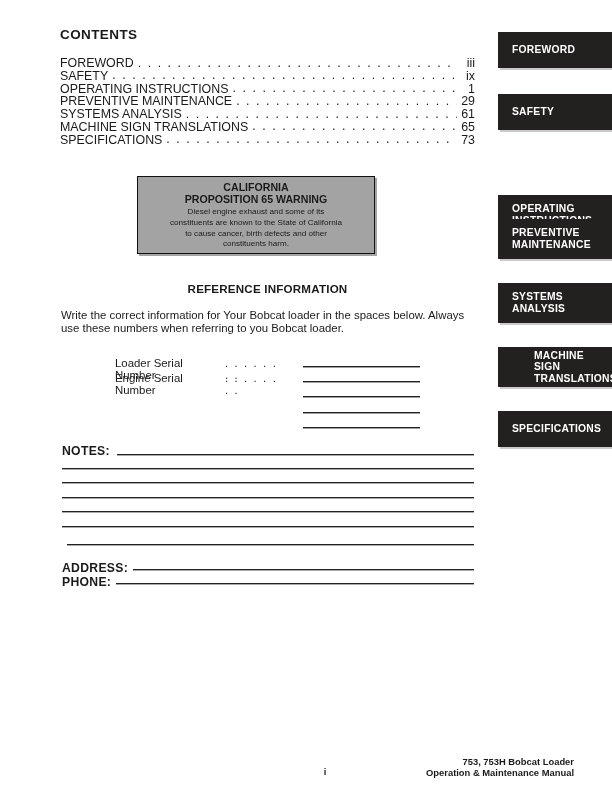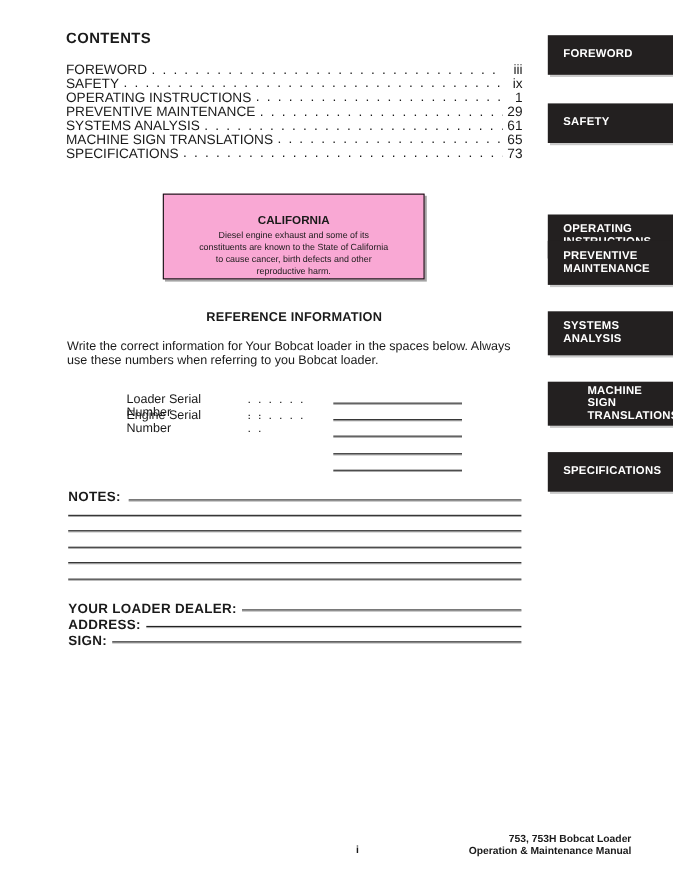--- a/index.html
+++ b/index.html
@@ -62,25 +62,24 @@
 
   
   #warning-box {
     position: absolute;
     left: 137px;
     top: 176px;
     width: 238px;
     height: 78px;
     border: 1.2px solid #111;
     box-shadow: 2px 2px 0 0 rgba(90,90,90,0.55);
-    background: #f9a8d4;
+    background: #a3a3a3;
     box-sizing: border-box;
     text-align: center;
-    padding-top: 19px;
-    margin-left: 11px;
+    padding-top: 5px;
   }
   .warn-title {
     font-size: 10.6px;
     font-weight: bold;
     line-height: 11.6px;
   }
   .warn-body {
     font-size: 8.1px;
     line-height: 9.4px;
     padding: 1.5px 9px 0 9px;
@@ -259,24 +258,25 @@
     </div>
     <div class="toc-row">
       <span class="toc-label">SPECIFICATIONS</span>
       <span class="toc-dots">. . . . . . . . . . . . . . . . . . . . . . . . . . . . . . . . . . . . . . . . . . . . . . . . . . . . . . . . . . . . . . . . . . . . . . . . . . . . . . . . . . . . . . .</span>
       <span class="toc-page">73</span>
     </div>
   </div>
 
 <div id="warning-box">
   <div class="warn-title">CALIFORNIA</div>
+  <div class="warn-title">PROPOSITION 65 WARNING</div>
   <div class="warn-body">Diesel engine exhaust and some of its</div>
   <div class="warn-body">constituents are known to the State of California</div>
   <div class="warn-body">to cause cancer, birth defects and other</div>
-  <div class="warn-body">reproductive harm.</div>
+  <div class="warn-body">constituents harm.</div>
 </div>
 
 <div id="ref-heading">REFERENCE INFORMATION</div>
 <div id="ref-body">Write the correct information for Your Bobcat loader in the spaces below. Always use these numbers when referring to you Bobcat loader.</div>
 
 <div id="serials">
     <div class="serial-row">
       <span class="serial-label">Loader Serial Number</span>
       <span class="serial-dots">. . . . . . . .</span>
     </div>
@@ -296,29 +296,28 @@
     <div class="rule" style="left: 117px; width: 357px; top: 454px;"></div>
     <div class="rule" style="left: 62px; width: 412px; top: 468px;"></div>
     <div class="rule" style="left: 62px; width: 412px; top: 482.4px;"></div>
     <div class="rule" style="left: 62px; width: 412px; top: 496.8px;"></div>
     <div class="rule" style="left: 62px; width: 412px; top: 511.2px;"></div>
     <div class="rule" style="left: 62px; width: 412px; top: 525.6px;"></div>
   </div>
 
 <div id="dealer">
     <div class="dealer-row" style="top: 546px;">
-      <span class="dealer-label">YOUR LOADER DEALER:</span>
       <span class="dealer-line"></span>
     </div>
     <div class="dealer-row" style="top: 560.5px; text-align: right;">
       <span class="dealer-label">ADDRESS:</span>
       <span class="dealer-line"></span>
     </div>
     <div class="dealer-row" style="top: 575px;">
-      <span class="dealer-label">SIGN:</span>
+      <span class="dealer-label">PHONE:</span>
       <span class="dealer-line"></span>
     </div>
   </div>
 
 <div id="tabs">
     <div class="tab" style="top: 32px; height: 36px;">
       <span>FOREWORD</span>
     </div>
     <div class="tab" style="top: 94px; height: 36px;">
       <span>SAFETY</span>

